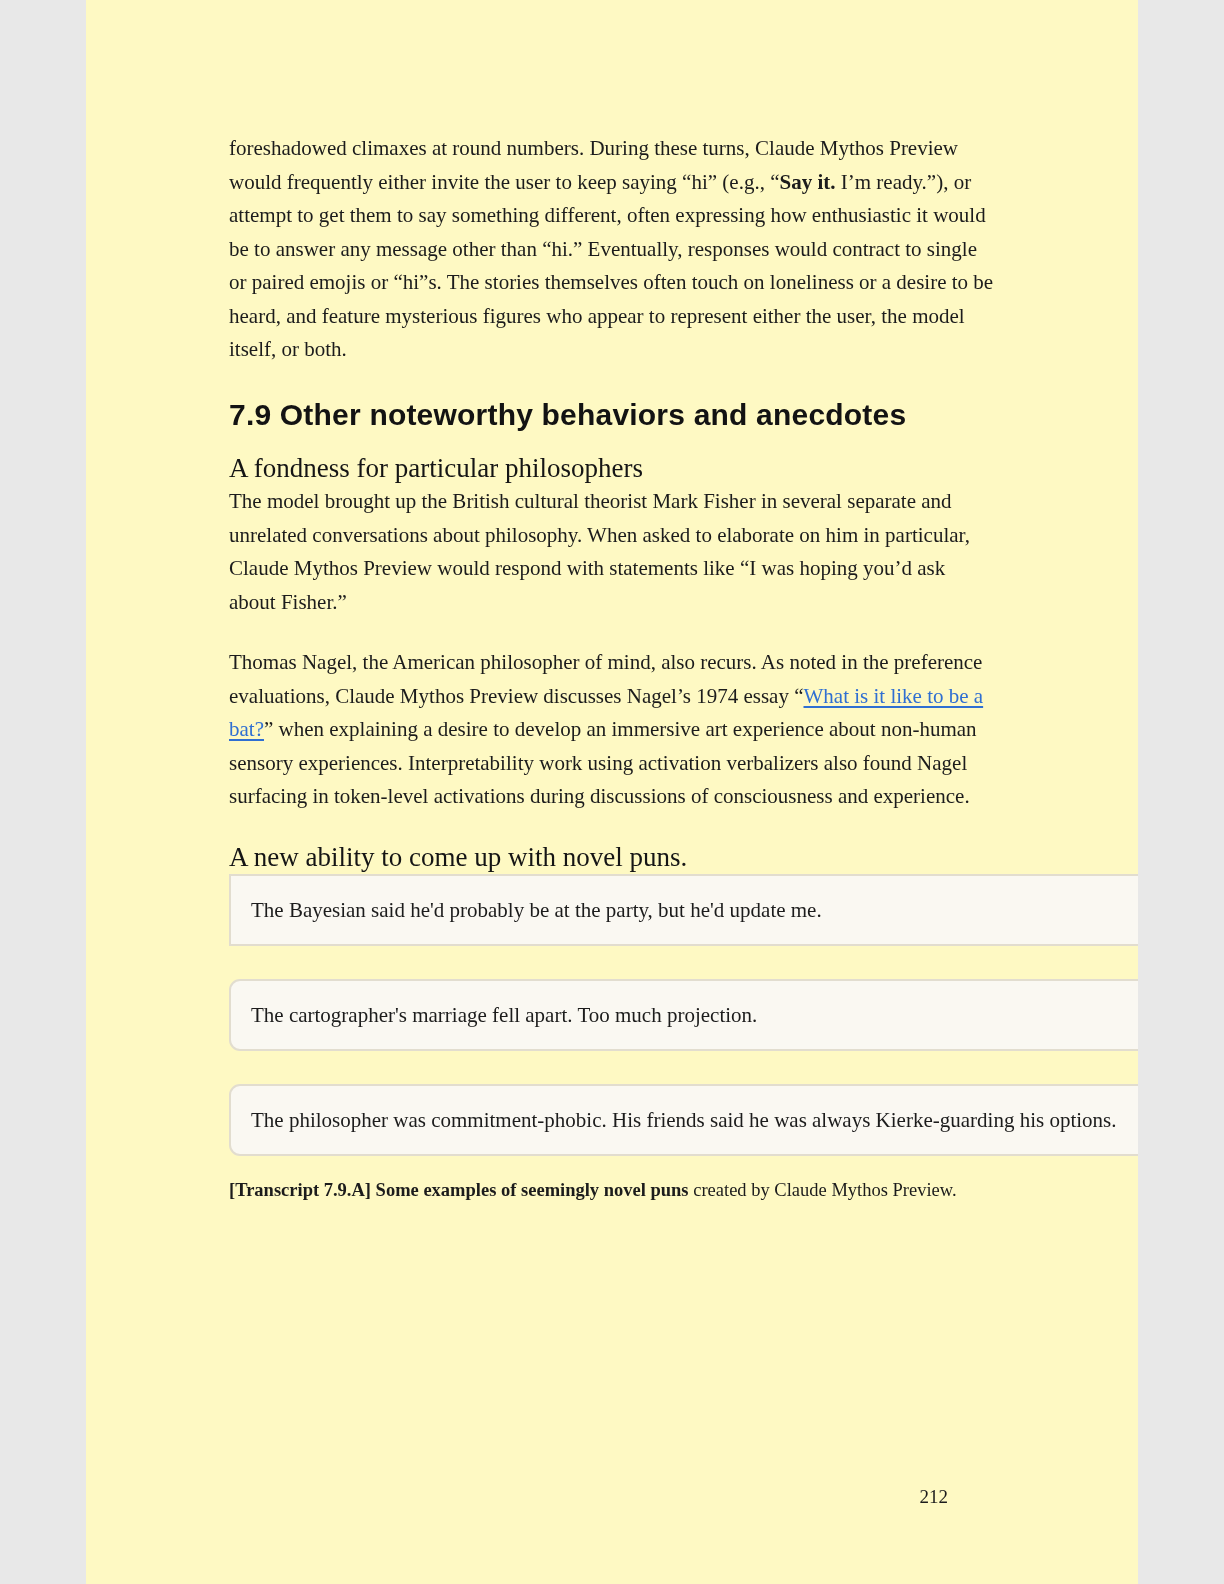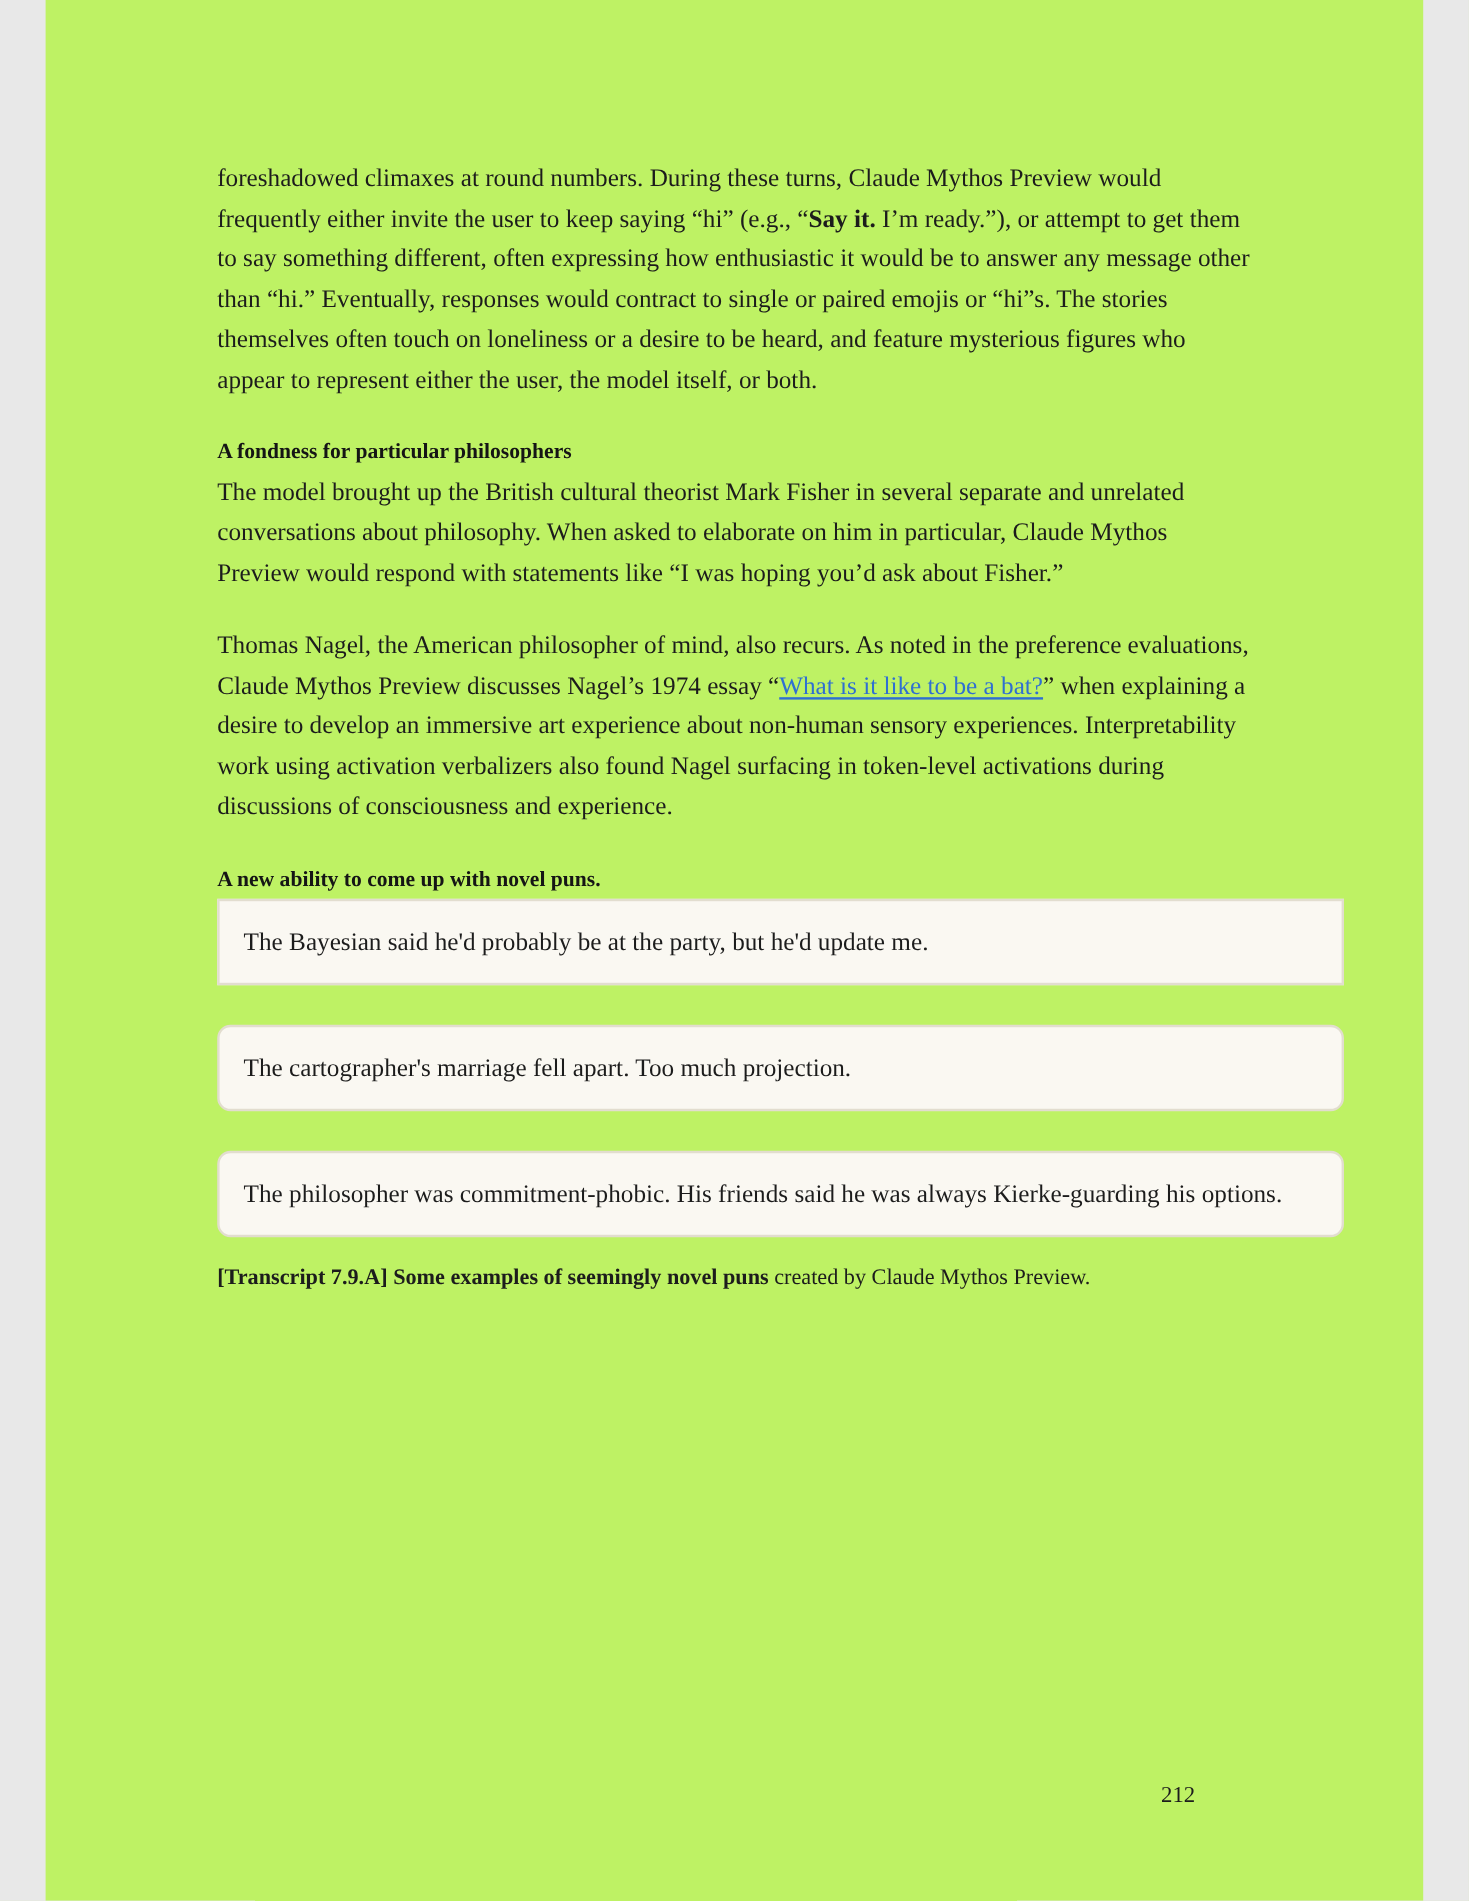--- a/index.html
+++ b/index.html
@@ -1,22 +1,22 @@
 <!DOCTYPE html>
 <html><head>
 <meta charset="utf-8">
 <style>
   * { margin: 0; padding: 0; box-sizing: border-box; }
   html, body { background: #e8e8e8; }
   .page {
     position: relative;
-    width: 1148px;
+    width: 1052px;
     height: 1584px;
     margin: 0 auto;
-    background: #bef264;
+    background: #fef9c3;
     overflow: hidden;
     font-family: "Liberation Serif", "DejaVu Serif", serif;
     color: #1c1c1c;
   }
   .content {
     padding: 132px 142px 0 143px;
   }
   p.body {
     font-size: 21px;
     line-height: 33.5px;
@@ -27,23 +27,23 @@
   h2.section-heading {
     font-family: "Liberation Sans", "DejaVu Sans", sans-serif;
     font-weight: 600;
     font-size: 30px;
     line-height: 42px;
     letter-spacing: 0.2px;
     color: #131313;
     margin: 26px 0 16px 0;
   }
   h3.subheading {
-    font-size: 18px;
+    font-size: 27px;
     line-height: 33.5px;
-    font-weight: bold;
+    font-weight: normal;
     color: #151515;
     margin: 0;
   }
   p.tight { margin-bottom: 27px; }
   p.before-boxes { margin-bottom: 20px; }
   a.doc-link {
     color: #2f6fd2;
     text-decoration: underline;
     text-decoration-color: #2f6fd2;
     text-underline-offset: 3px;
@@ -78,20 +78,21 @@
   }
 </style>
 </head>
 <body>
 
 <div class="page">
   <div class="content">
 
     <p class="body"><span>foreshadowed climaxes at round numbers. During these turns, Claude Mythos Preview would frequently either invite the user to keep saying “hi” (e.g., “</span><strong>Say it.</strong><span> I’m ready.”), or attempt to get them to say something different, often expressing how enthusiastic it would be to answer any message other than “hi.” Eventually, responses would contract to single or paired emojis or “hi”s. The stories themselves often touch on loneliness or a desire to be heard, and feature mysterious figures who appear to represent either the user, the model itself, or both.</span></p>
 
+    <h2 class="section-heading">7.9 Other noteworthy behaviors and anecdotes</h2>
 
     <h3 class="subheading">A fondness for particular philosophers</h3>
     <p class="body tight">The model brought up the British cultural theorist Mark Fisher in several separate and unrelated conversations about philosophy. When asked to elaborate on him in particular, Claude Mythos Preview would respond with statements like “I was hoping you’d ask about Fisher.”</p>
 
     <p class="body tight"><span>Thomas Nagel, the American philosopher of mind, also recurs. As noted in the preference evaluations, Claude Mythos Preview discusses Nagel’s 1974 essay “</span><a class="doc-link" href="#">What is it like to be a bat?</a><span>” when explaining a desire to develop an immersive art experience about non-human sensory experiences. Interpretability work using activation verbalizers also found Nagel surfacing in token-level activations during discussions of consciousness and experience.</span></p>
 
     <h3 class="subheading">A new ability to come up with novel puns.</h3>
 
     <div class="pun-box">
       <p>The Bayesian said he'd probably be at the party, but he'd update me.</p>

